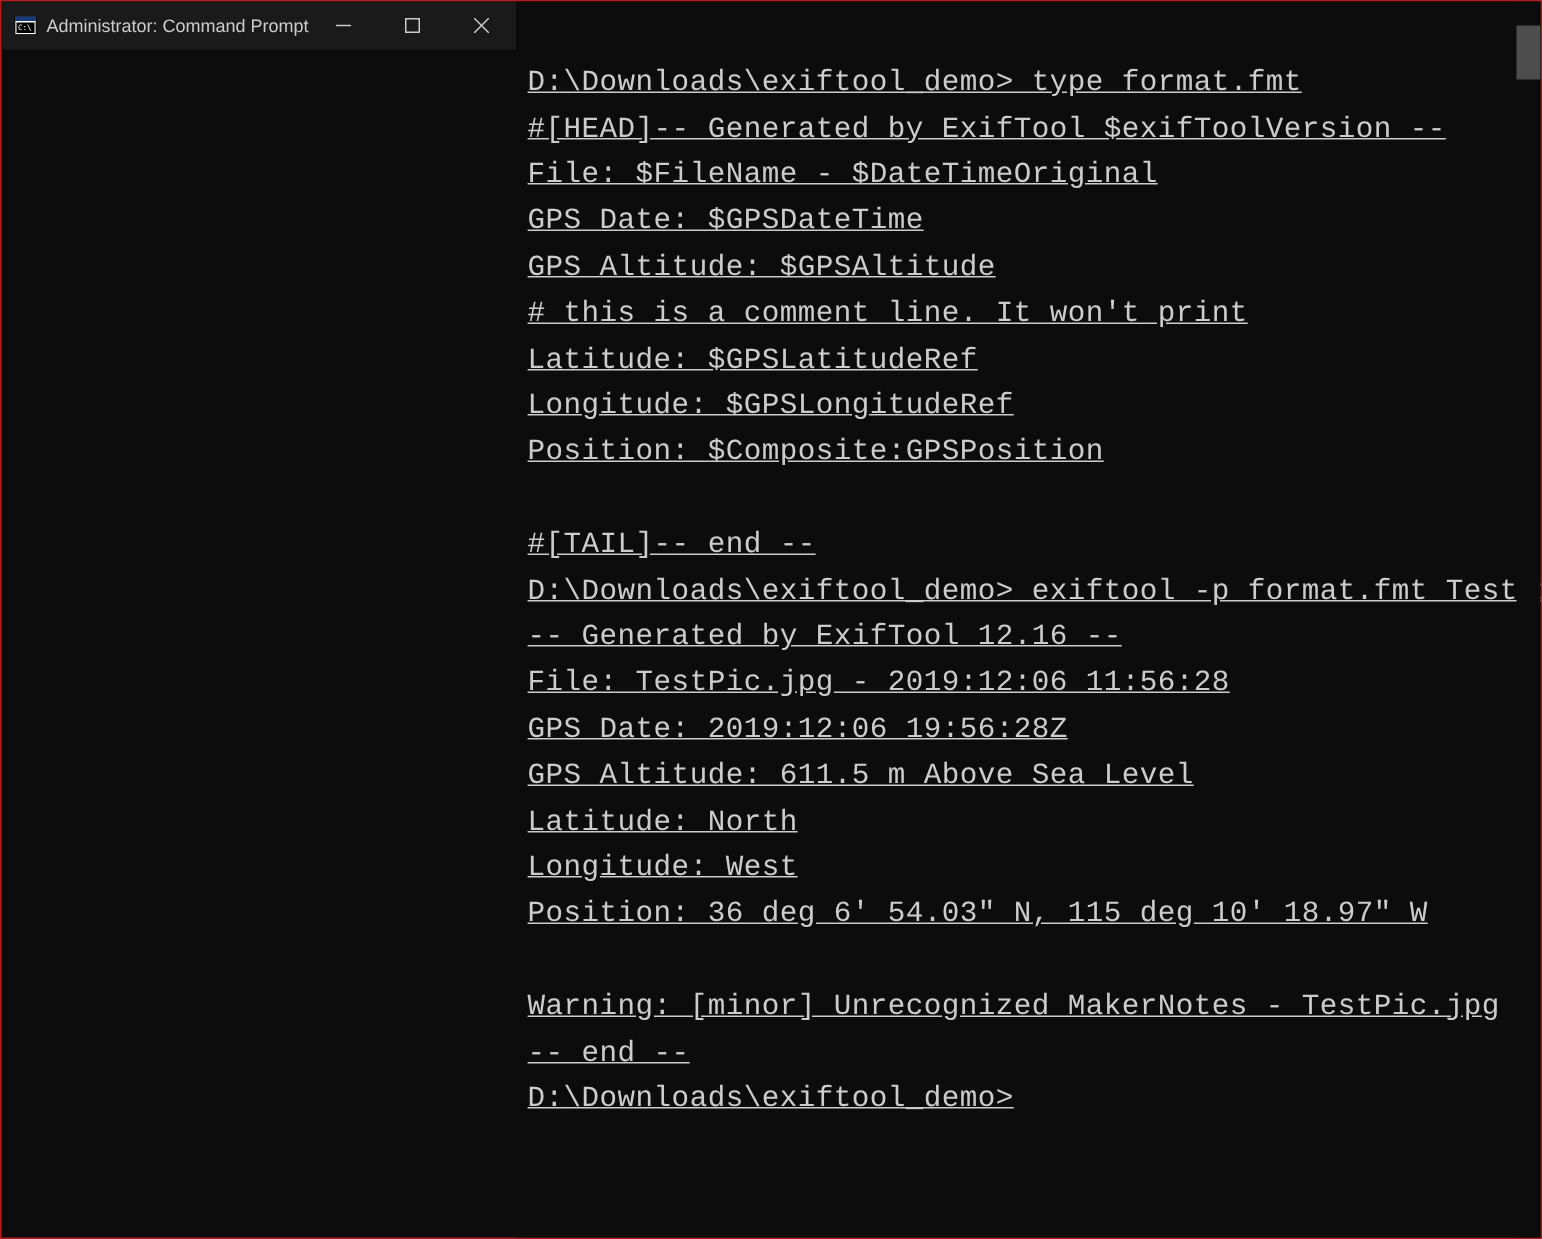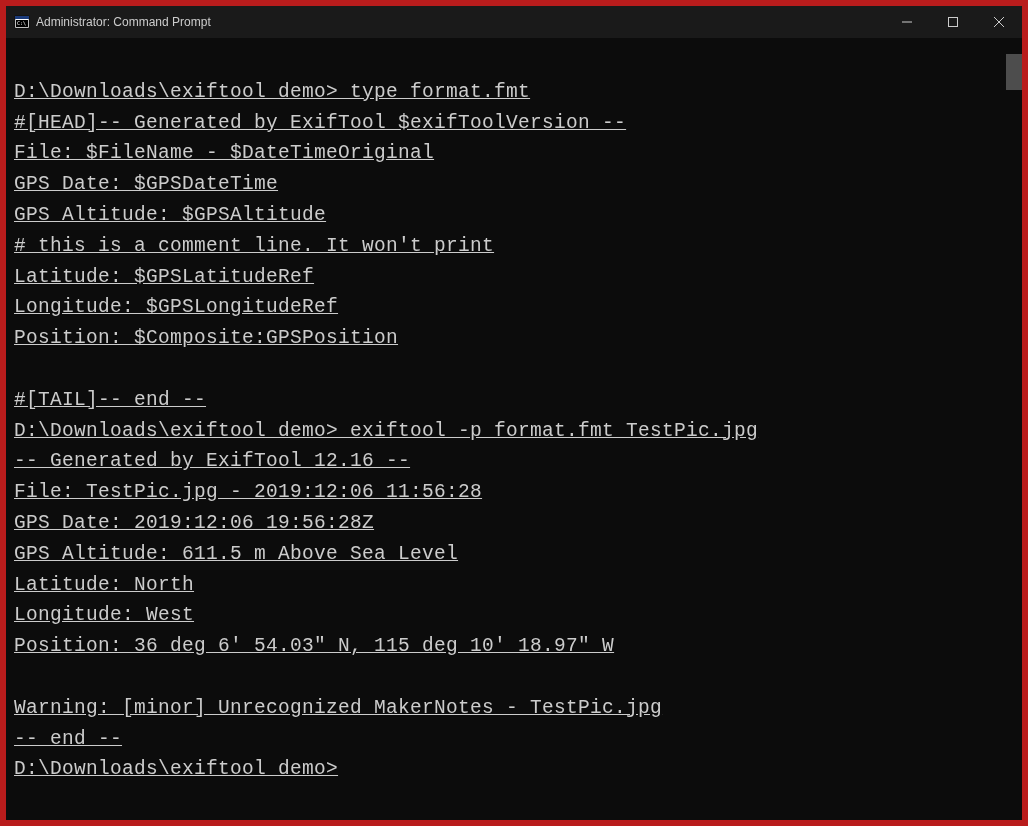--- a/index.html
+++ b/index.html
@@ -11,22 +11,22 @@
       width: 1028px;
       height: 826px;
       background: #0c0c0c;
       font-family: Consolas, "Courier New", monospace;
       overflow: hidden;
     }
     .window {
       width: 100%;
       height: 100%;
       display: flex;
-      flex-direction: column;
-      border: 6px solid #b91c1c;
+      flex-direction: row;
+      border: 1px solid #b91c1c;
     }
     .titlebar {
       height: 32px;
       background: #1a1a1a;
       display: flex;
       align-items: center;
       padding-left: 8px;
       flex-shrink: 0;
     }
     .titlebar-icon {

